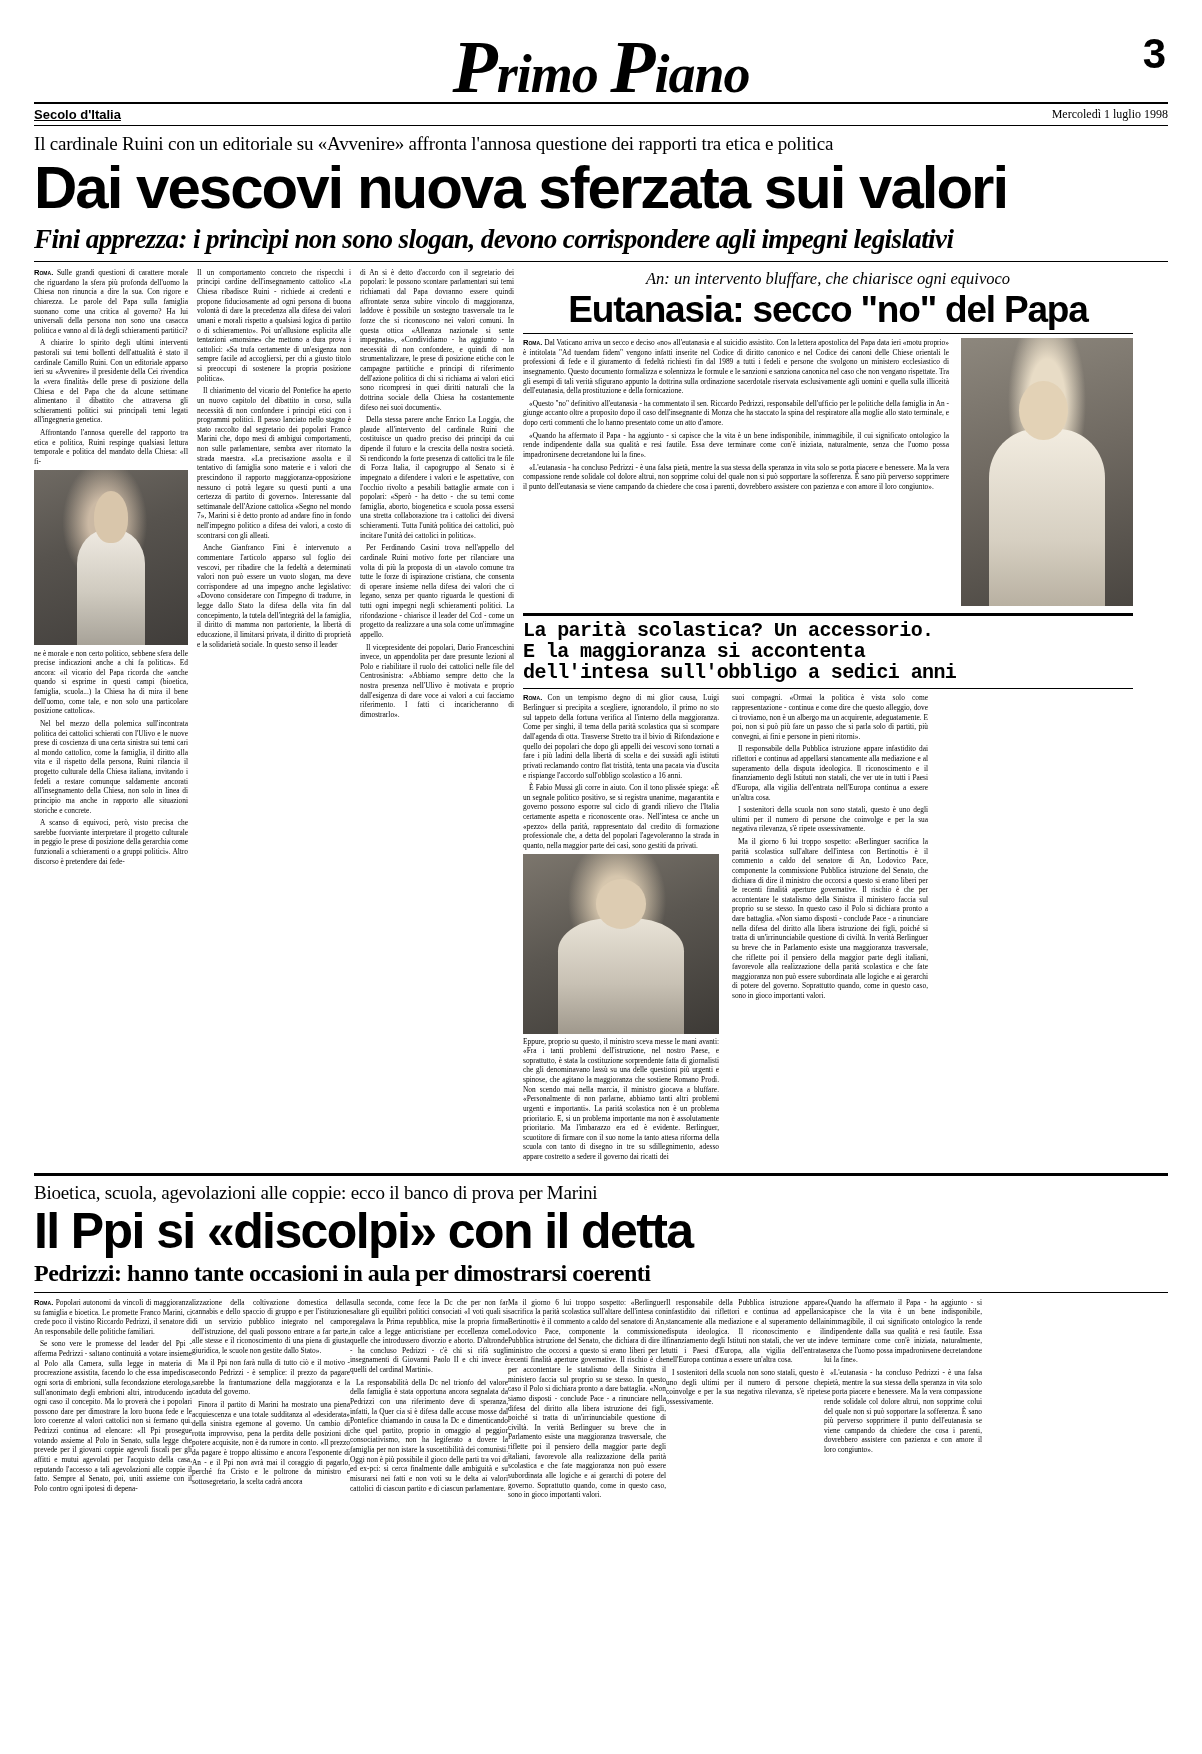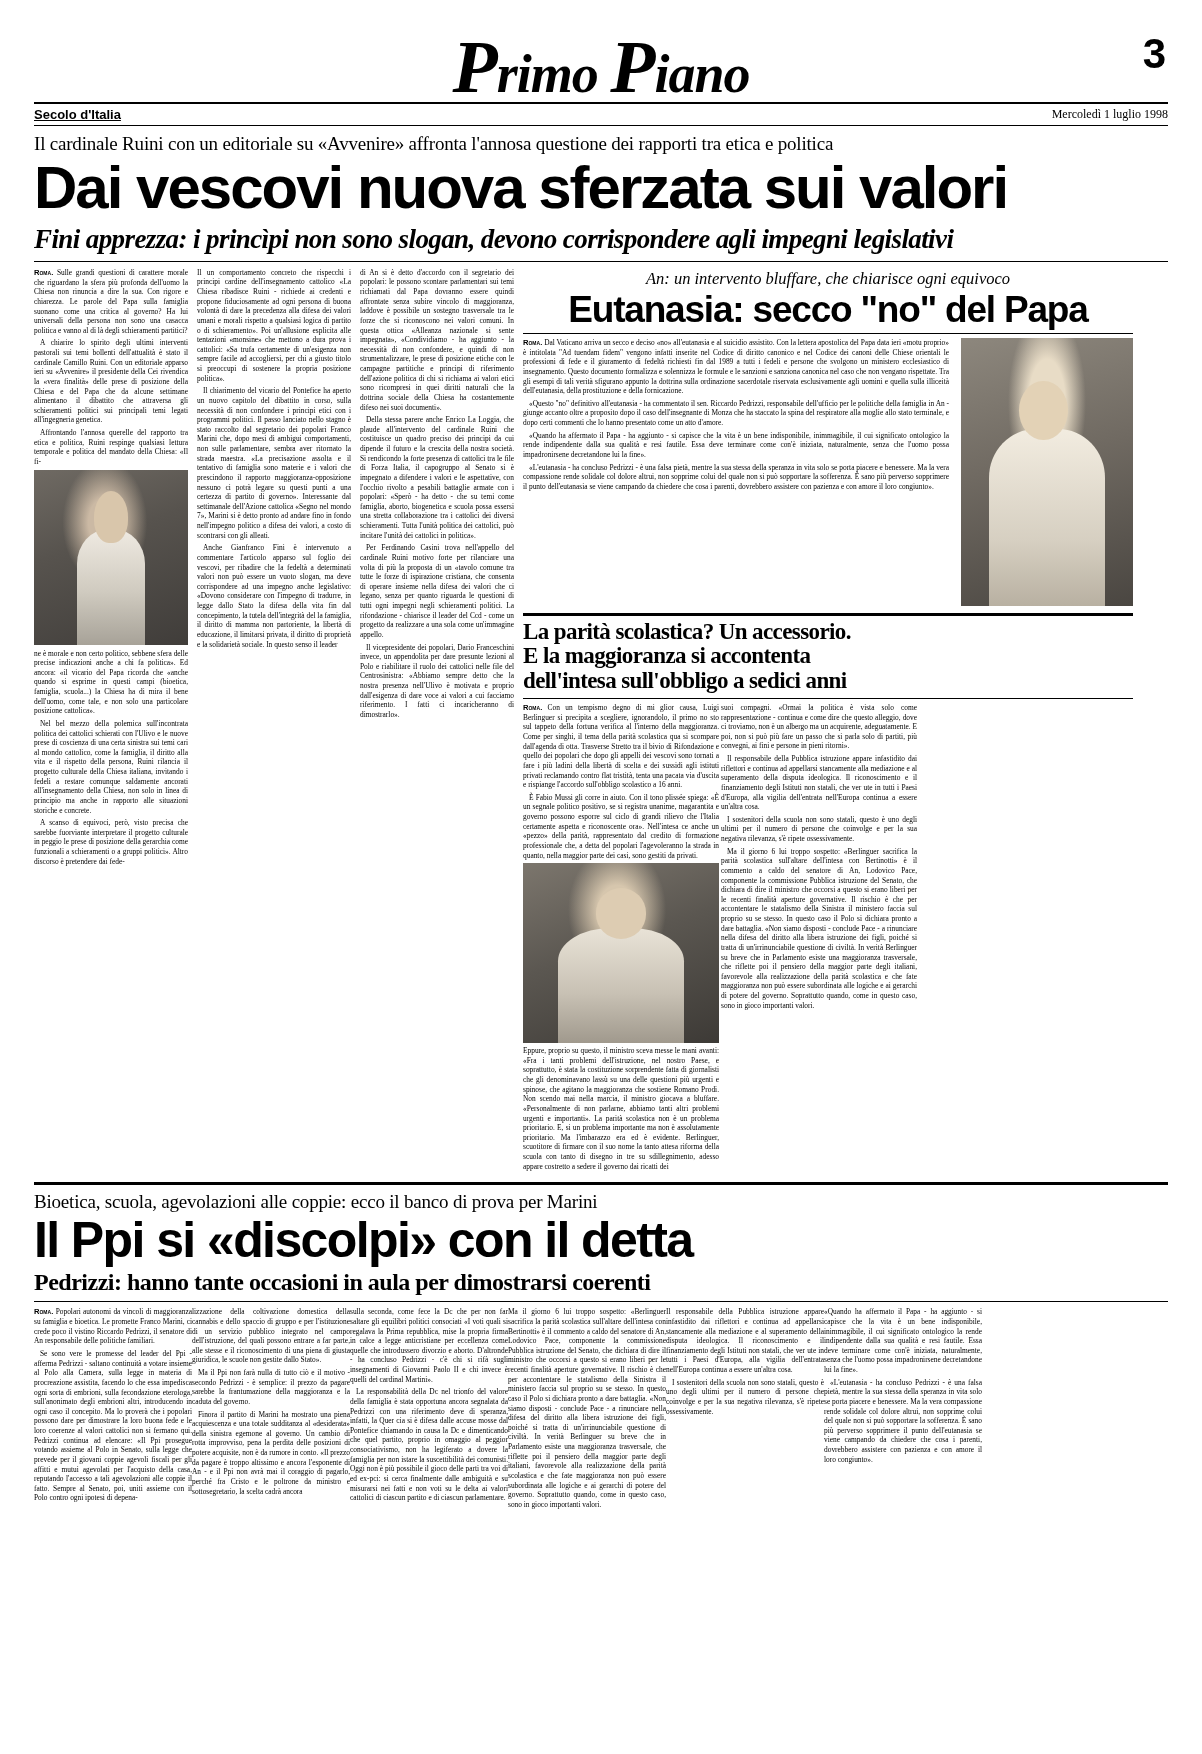--- a/index.html
+++ b/index.html
@@ -202,28 +202,28 @@
     position: absolute;
     left: 16%; top: 34%;
     width: 68%; height: 70%;
     background: linear-gradient(180deg, #f2ece0 0%, #d6cfc1 60%, #b3ab9c 100%);
     border-radius: 40% 40% 0 0 / 26% 26% 0 0;
   }
 
   
   .scuola-box { margin-top: 7px; }
   .head3 {
-    font-family: Liberation Serif, serif;
-    font-weight: 700;
-    font-size: 23px;
+    font-family: Liberation Mono, monospace;
+    font-weight: 700;
+    font-size: 20px;
     line-height: 1.06;
     letter-spacing: -0.6px;
     padding: 4px 0 5px 0;
   }
-  .scuola-cols { display: flex; gap: 2px; }
+  .scuola-cols { display: flex; gap: 13px; }
   .sc { width: 196px; font-size: 7.4px; line-height: 1.3; text-align: justify; }
   .sc p { margin: 0 0 3px 0; text-indent: 6px; }
   .sc p.first { text-indent: 0; }
   .photo-berl {
     width: 100%;
     height: 180px;
     margin: 3px 0 3px 0;
     background:
       radial-gradient(ellipse at 48% 26%, #d6c6ad 0 13%, rgba(214,198,173,0) 34%),
       linear-gradient(160deg, #7c766d 0%, #5b5751 45%, #3d3a36 100%);

